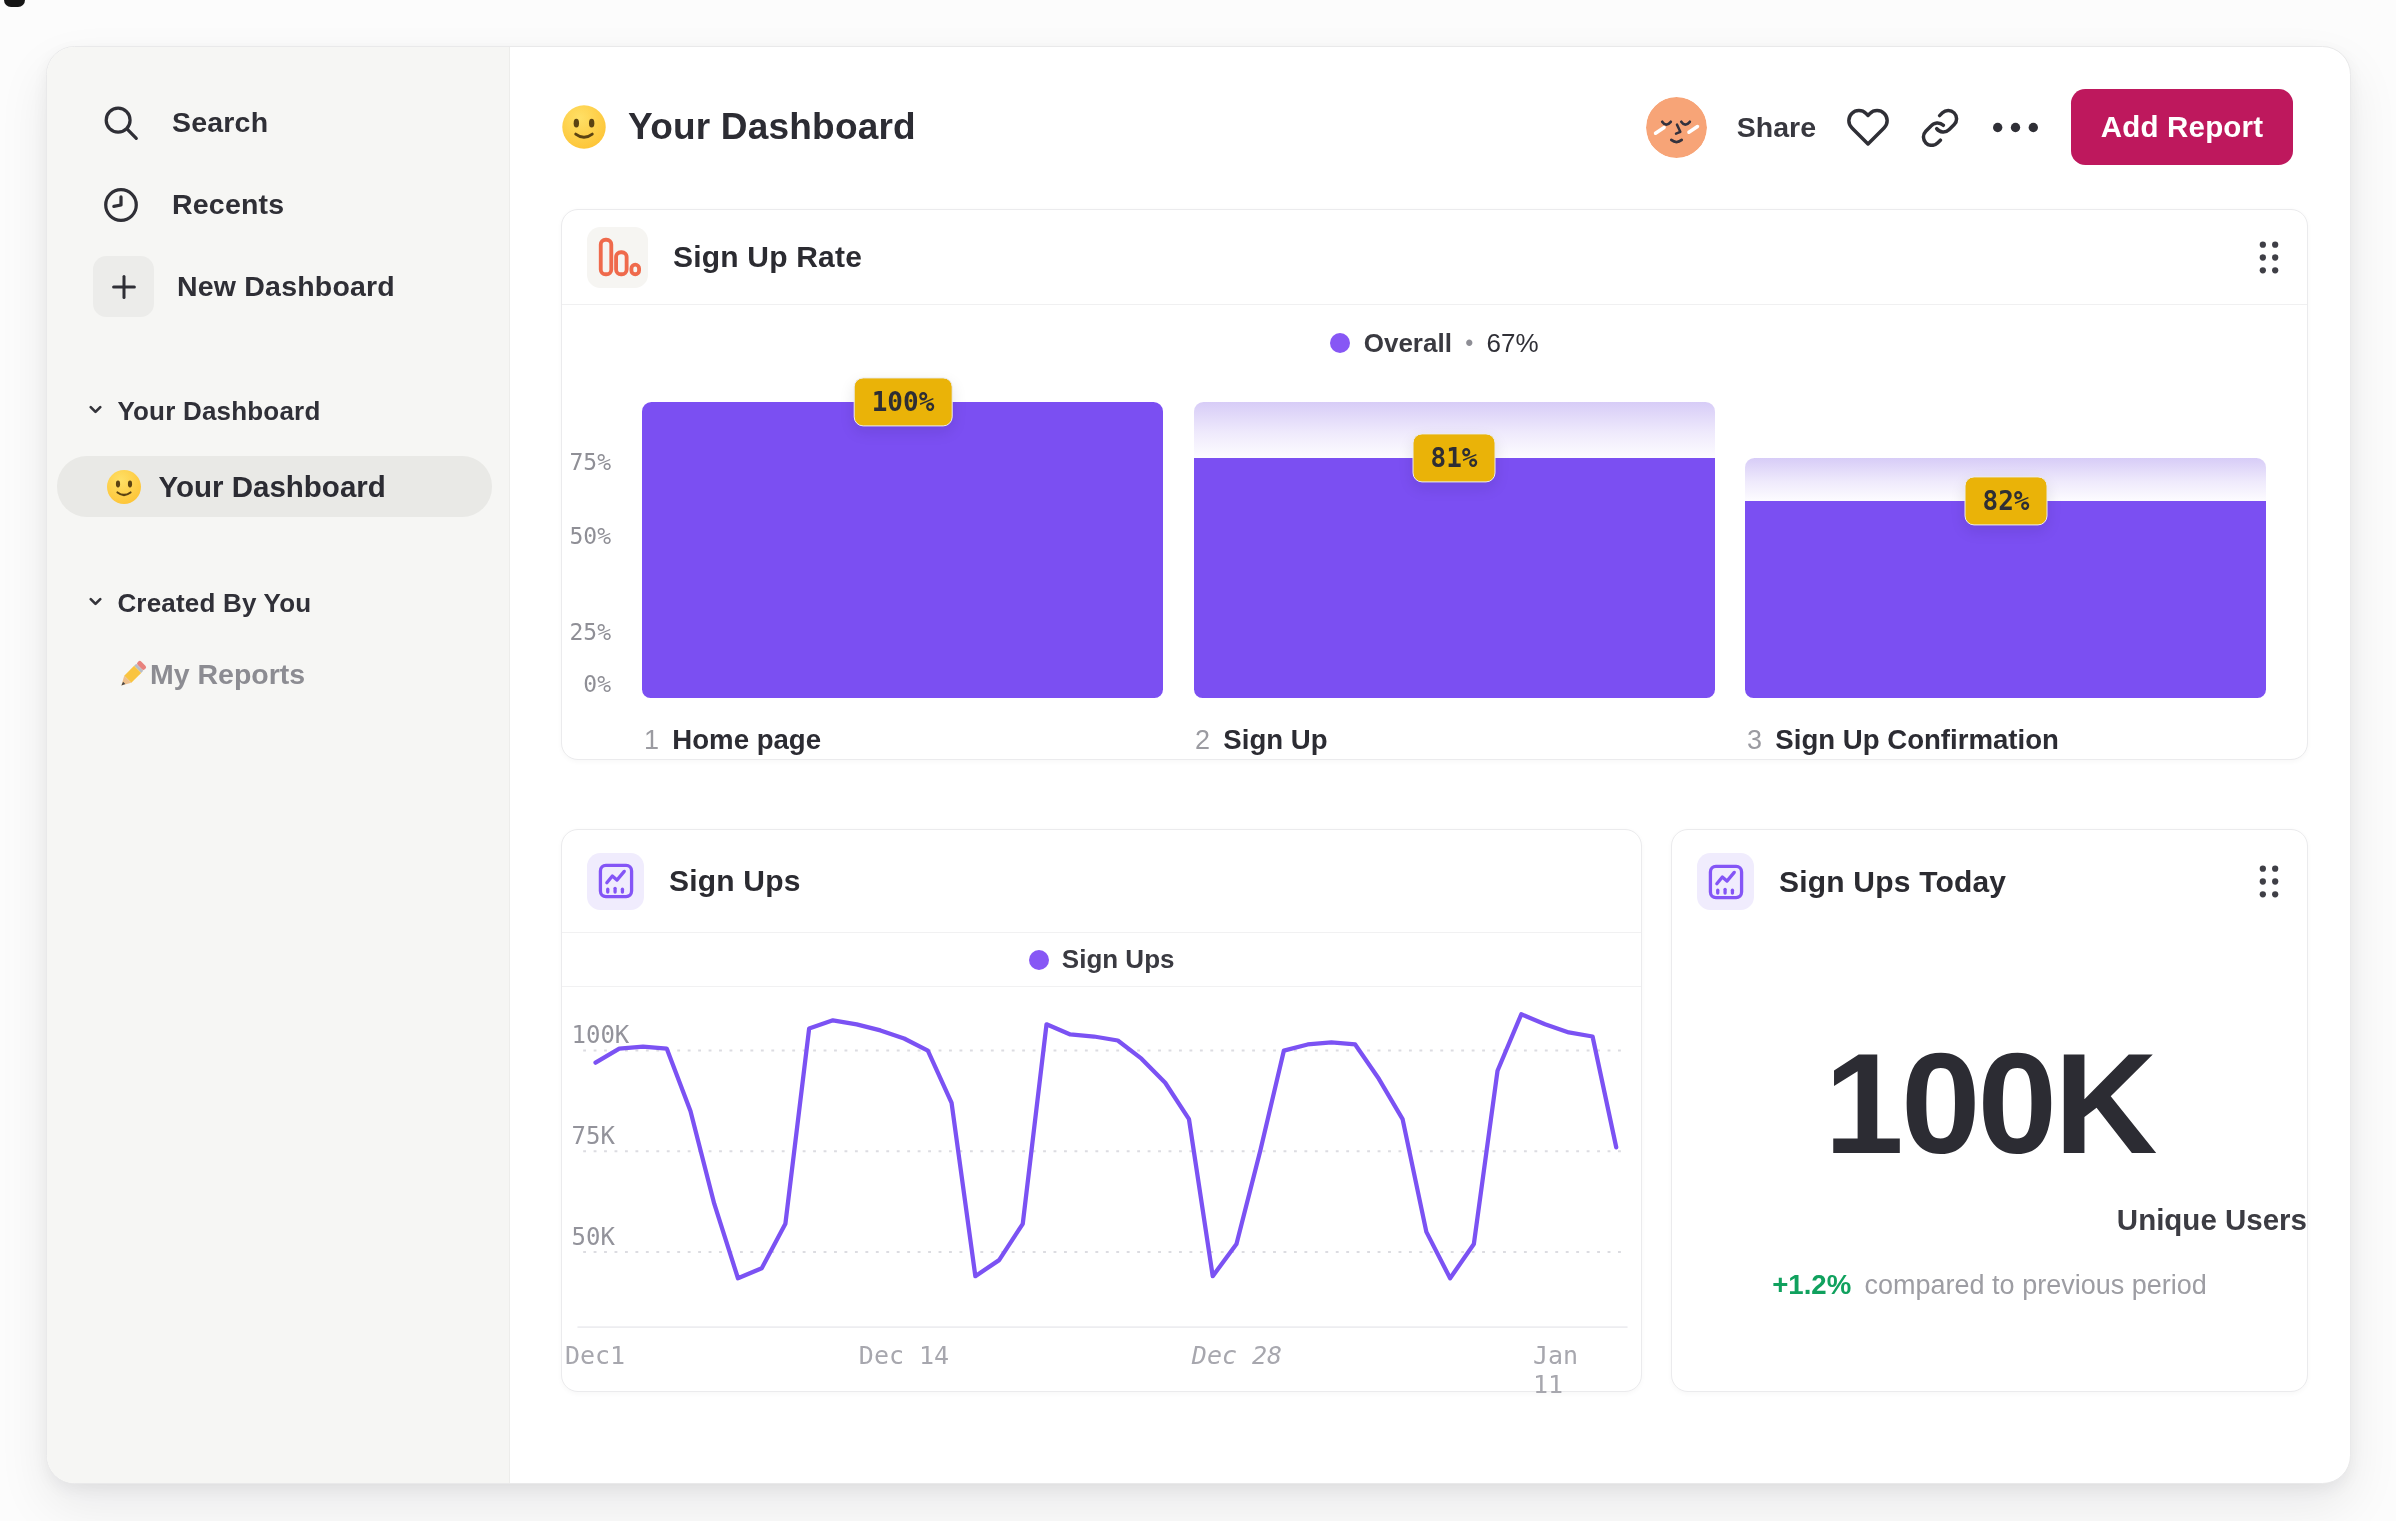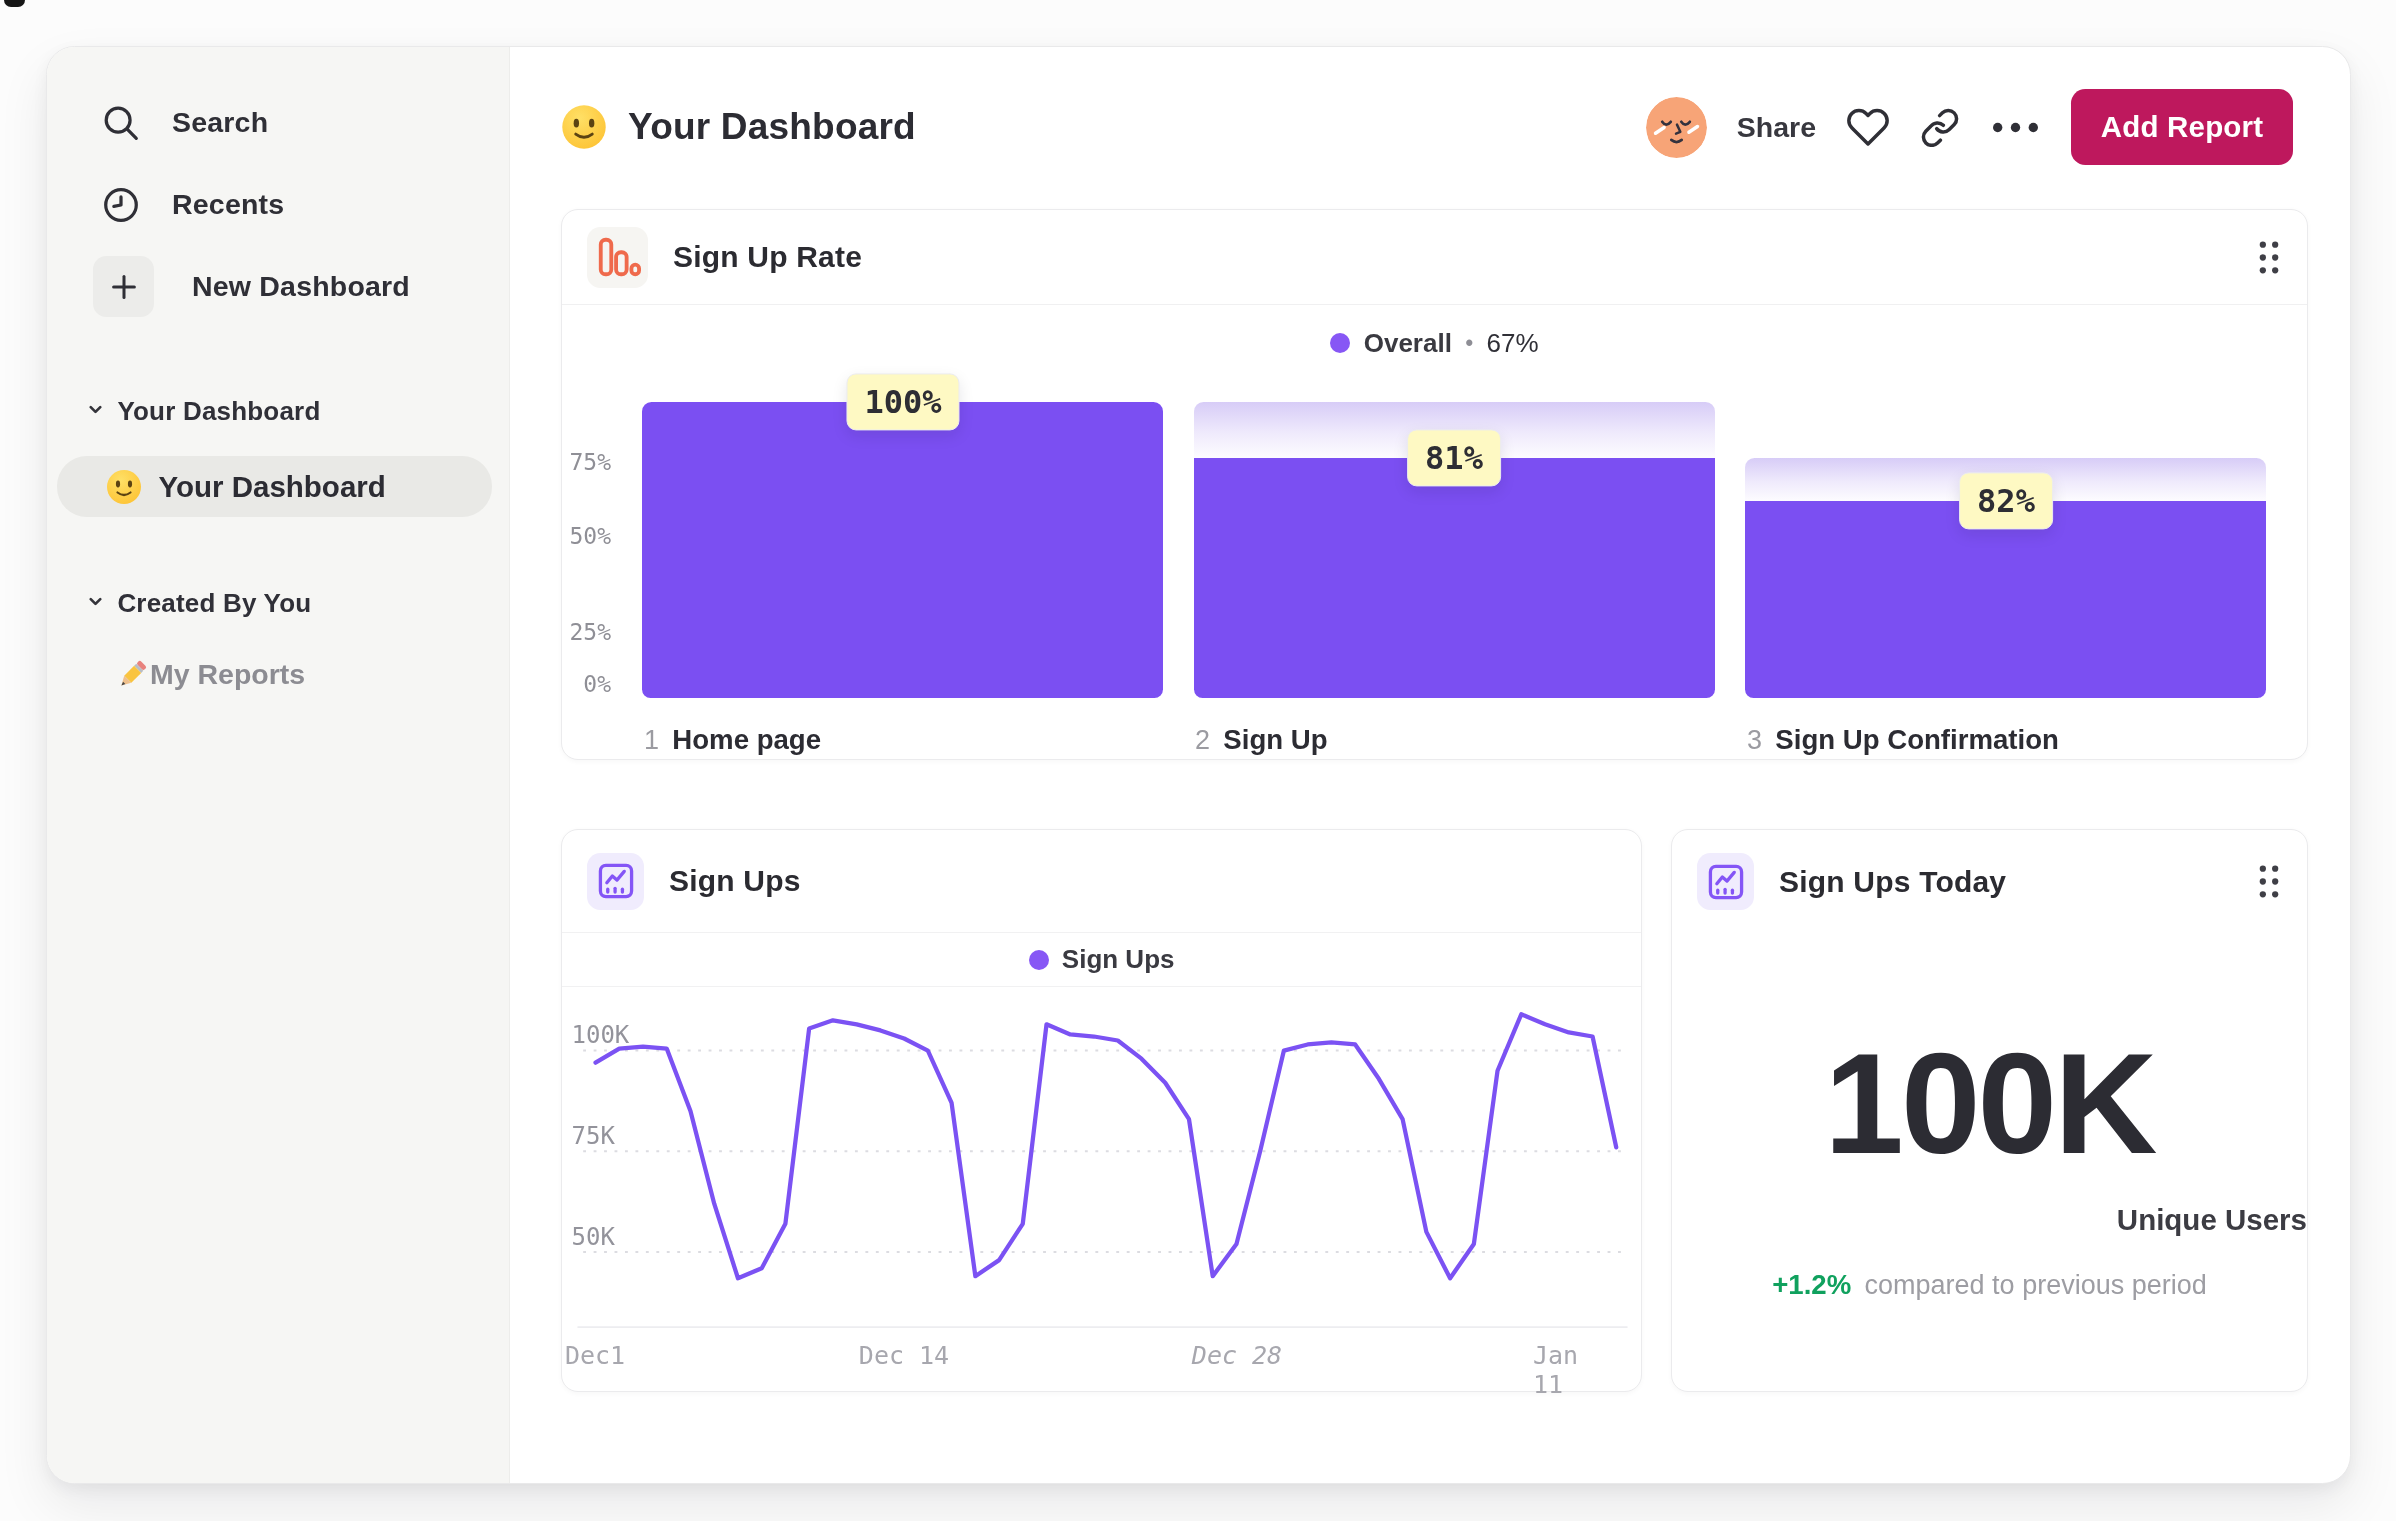--- a/index.html
+++ b/index.html
@@ -18,21 +18,21 @@
   .sidebar { position:absolute; left:0; top:0; bottom:0; width:463px;
       background:#f6f6f4; border-right:1.9px solid #ededeb; border-radius:27px 0 0 27px; }
   .nav-row { position:absolute; display:flex; align-items:center; cursor:pointer; }
   .nav-row .ico { width:42px; height:42px; display:flex; align-items:center; justify-content:center; }
   .nav-label { font-size:28.5px; font-weight:700; color:#2f2f36; margin-left:30px; letter-spacing:0.2px; }
   #nav-search  { left:53px; top:45px;  height:61px; }
   #nav-recents { left:53px; top:127px; height:61px; }
   #nav-newdash { left:46px; top:209px; height:61px; }
   .plus-box { width:61px; height:61px; background:#ececea; border-radius:13.3px;
       display:flex; align-items:center; justify-content:center; }
-  #nav-newdash .nav-label { margin-left:38px; }
+  #nav-newdash .nav-label { margin-left:23px; }
 
   .section-header { position:absolute; left:38px; display:flex; align-items:center; gap:11.4px;
       height:32px; cursor:pointer; }
   .section-label { font-size:26px; font-weight:700; color:#303038; letter-spacing:0.2px; }
   #sec-favorites { top:348px; }
   #sec-created   { top:540px; }
 
   .side-pill { position:absolute; left:9.5px; width:435px; height:61px; border-radius:30px;
       display:flex; align-items:center; padding-left:49px; gap:17px; cursor:pointer; }
   #pill-dashboard { top:409px; background:#e9e9e6; }
@@ -80,23 +80,23 @@
   .legend-label { font-size:26px; font-weight:700; color:#3a3a41; }
   .legend-sep { font-size:23px; color:#8e8e95; }
   .legend-value { font-size:26px; font-weight:400; color:#2f2f36; }
 
   
   #funnel-plot { position:absolute; left:80px; top:192px; width:1624px; height:296px; }
   .fbar { position:absolute; border-radius:9.5px 9.5px 8.6px 8.6px; overflow:hidden;
       display:flex; flex-direction:column; cursor:pointer; }
   .ffade { width:100%; background:linear-gradient(180deg,#d7ccf7 0%,#efeafc 55%,#fdfcff 100%); }
   .fsolid { flex:1; width:100%; background:#7b4ff2; }
-  .ftip { position:absolute; transform:translate(-50%,-50%); background:#fef9c3;
+  .ftip { position:absolute; transform:translate(-50%,-50%); background:#eab308;
       border:1.9px solid #ececee; border-radius:9.5px; box-shadow:0 5.7px 15px rgba(20,20,40,.10);
-      padding:8.6px 17px; font-family:"DejaVu Sans Mono",monospace; font-size:32px;
+      padding:8.6px 17px; font-family:"DejaVu Sans Mono",monospace; font-size:26px;
       font-weight:700; color:#2e2e34; white-space:nowrap; z-index:2; }
   .ftick { position:absolute; left:0; width:49px; text-align:right;
       font-family:"DejaVu Sans Mono",monospace; font-size:23px; color:#8f8f96; }
   .fcat { position:absolute; top:514px; display:flex; gap:13.3px; align-items:baseline; }
   .fcat .num { font-size:27px; color:#9b9ba1; }
   .fcat .name { font-size:27.6px; font-weight:700; color:#2c2c33; }
 
   
   #line-svg { position:absolute; left:0; top:155px; }
   .grid { stroke:#dcdce1; stroke-width:2; stroke-dasharray:3 8; }

